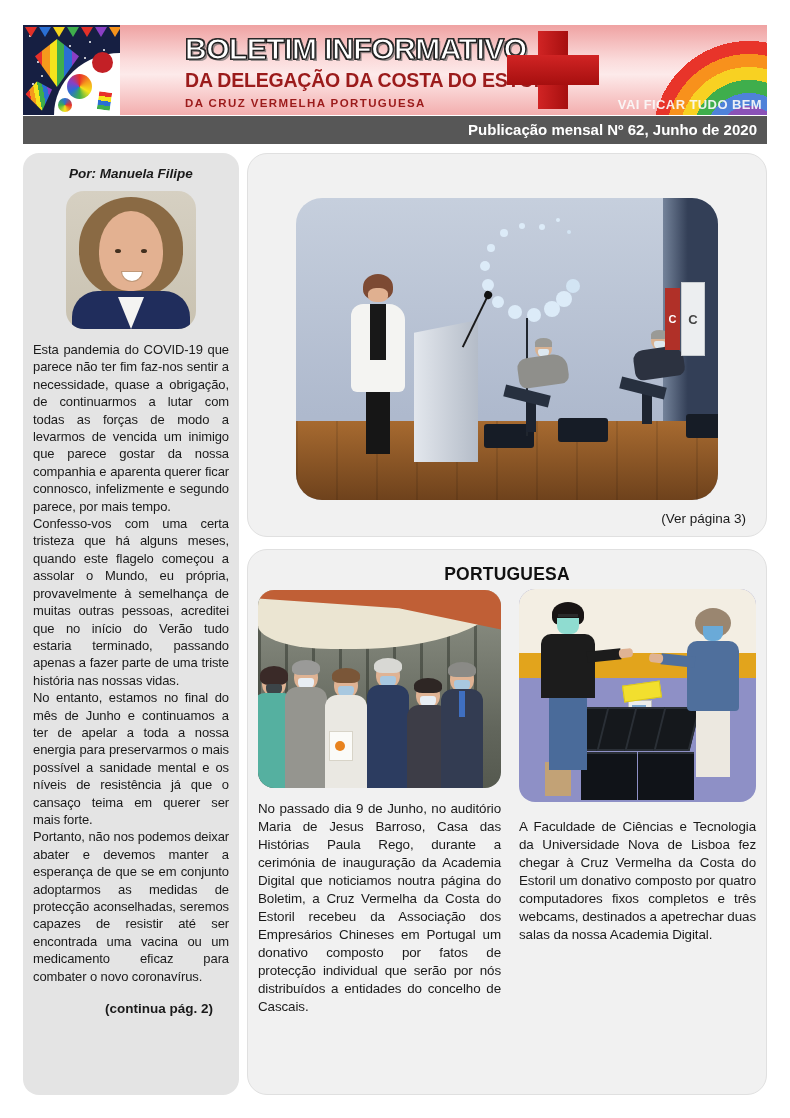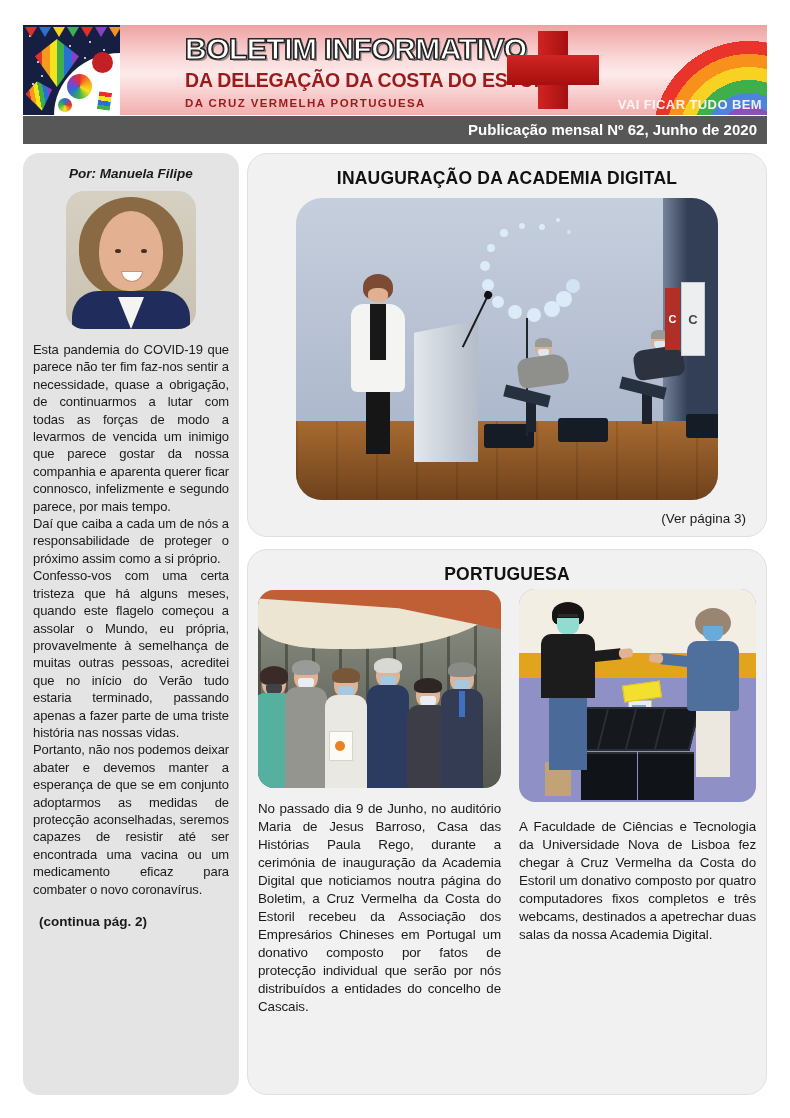--- a/index.html
+++ b/index.html
@@ -72,21 +72,21 @@
   .p-eye{position:absolute;top:58px;width:6px;height:4px;border-radius:50%;background:#43301f;}
   .p-eye.l{left:49px;} .p-eye.r{left:75px;}
   .p-smile{position:absolute;top:80px;left:55px;width:20px;height:9px;background:#fff;
            border:1px solid #c09878;border-radius:0 0 12px 12px;}
   .p-body{position:absolute;left:6px;bottom:-6px;width:118px;height:44px;background:#202d5c;
           border-radius:26px 26px 0 0;}
   .p-shirt{position:absolute;left:52px;bottom:0;width:26px;height:32px;background:#f4f4f2;
            clip-path:polygon(0 0,100% 0,50% 100%);}
   .ed-text{margin-top:2px;font-size:13px;line-height:17.4px;text-align:justify;letter-spacing:-0.1px;}
   .ed-text p{margin:0;}
-  .continua{margin:16px 6px 0;font-size:13.5px;font-weight:bold;}
+  .continua{margin:16px 16px 0;text-align:right;font-size:13.5px;font-weight:bold;}
 
   
   .box{position:absolute;background:#f1f1f1;border:1px solid #e0e0e0;border-radius:20px;box-sizing:border-box;}
   .box-heading{margin:14px 0 0;text-align:center;font-size:17.5px;font-weight:800;color:#111;letter-spacing:0.2px;}
   .box-inaug{left:247px;top:153px;width:520px;height:384px;}
   .box-don{left:247px;top:549px;width:520px;height:546px;}
 
   
   .photo-aud{position:absolute;left:48px;top:44px;width:422px;height:302px;border-radius:26px;overflow:hidden;
              background:linear-gradient(180deg,#c6cfdd,#aeb9cd 72%);}
@@ -239,29 +239,28 @@
       <div class="p-hair"></div>
       <div class="p-face"></div>
       <div class="p-eye l"></div>
       <div class="p-eye r"></div>
       <div class="p-smile"></div>
       <div class="p-body"></div>
       <div class="p-shirt"></div>
     </div>
     <div class="ed-text">
       <p>Esta pandemia do COVID-19 que parece não ter fim faz-nos sentir a necessidade, quase a obrigação, de continuarmos a lutar com todas as forças de modo a levarmos de vencida um inimigo que parece gostar da nossa companhia e aparenta querer ficar connosco, infelizmente e segundo parece, por mais tempo.</p>
-      <p>Daí que caiba a cada um de nós a responsabilidade de proteger o próximo assim como a si próprio.</p>
       <p>Confesso-vos com uma certa tristeza que há alguns meses, quando este flagelo começou a assolar o Mundo, eu própria, provavelmente à semelhança de muitas outras pessoas, acreditei que no início do Verão tudo estaria terminado, passando apenas a fazer parte de uma triste história nas nossas vidas.</p>
+      <p>No entanto, estamos no final do mês de Junho e continuamos a ter de apelar a toda a nossa energia para preservarmos o mais possível a sanidade mental e os níveis de resistência já que o cansaço teima em querer ser mais forte.</p>
       <p>Portanto, não nos podemos deixar abater e devemos manter a esperança de que se em conjunto adoptarmos as medidas de protecção aconselhadas, seremos capazes de resistir até ser encontrada uma vacina ou um medicamento eficaz para combater o novo coronavírus.</p>
     </div>
     <div class="continua">(continua pág. 2)</div>
   </aside>
 
   <section class="box box-inaug">
-    <h2 class="box-heading">INAUGURAÇÃO DA ACADEMIA DIGITAL</h2>
     <div class="photo-aud">
       <div class="aud-right"></div>
       <div class="dots"></div>
       <div class="aud-floor"></div>
       <div class="aud-tbl tbl1"></div>
       <div class="aud-tbl tbl2"></div>
       <div class="aud-tbl tbl3"></div>
       <div class="podium"></div>
       <div class="mic"></div>
       <div class="mic2"></div>

